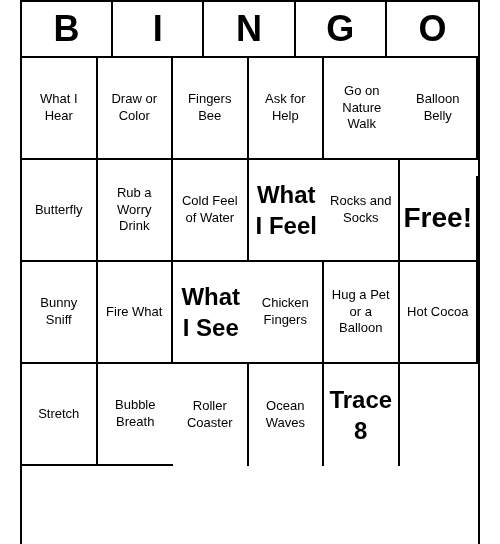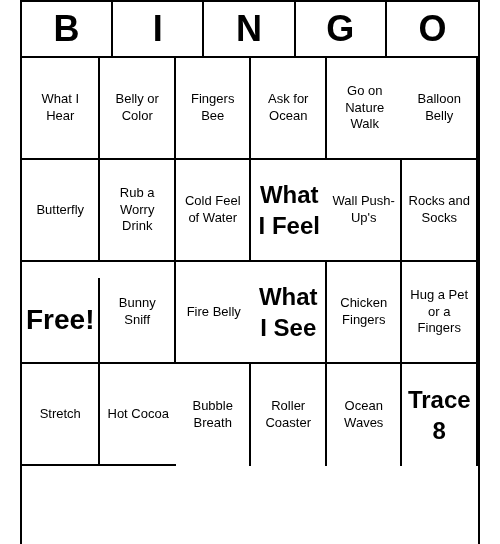--- a/index.html
+++ b/index.html
@@ -70,37 +70,36 @@
 <div class="bingo-card">
   <div class="bingo-header">
   <div class="bingo-header-cell">B</div>
       <div class="bingo-header-cell">I</div>
       <div class="bingo-header-cell">N</div>
       <div class="bingo-header-cell">G</div>
       <div class="bingo-header-cell">O</div>
     </div>
   <div class="bingo-grid">
   <div class="bingo-cell">What I Hear</div>
-      <div class="bingo-cell">Belly or Color</div>
+      <div class="bingo-cell">Draw or Color</div>
       <div class="bingo-cell">Fingers Bee</div>
-      <div class="bingo-cell">Ask for Ocean</div>
+      <div class="bingo-cell">Ask for Help</div>
       <div class="bingo-cell">Go on Nature Walk</div>
       <div class="bingo-cell">Balloon Belly</div>
       <div class="bingo-cell">Butterfly</div>
       <div class="bingo-cell">Rub a Worry Drink</div>
       <div class="bingo-cell">Cold Feel of Water</div>
       <div class="bingo-cell large-text">What I Feel</div>
-      <div class="bingo-cell">Wall Push-Up's</div>
       <div class="bingo-cell">Rocks and Socks</div>
       <div class="bingo-cell large-text free">Free!</div>
       <div class="bingo-cell">Bunny Sniff</div>
-      <div class="bingo-cell">Fire Belly</div>
+      <div class="bingo-cell">Fire What</div>
       <div class="bingo-cell large-text">What I See</div>
       <div class="bingo-cell">Chicken Fingers</div>
-      <div class="bingo-cell">Hug a Pet or a Fingers</div>
+      <div class="bingo-cell">Hug a Pet or a Balloon</div>
+      <div class="bingo-cell">Hot Cocoa</div>
       <div class="bingo-cell">Stretch</div>
-      <div class="bingo-cell">Hot Cocoa</div>
       <div class="bingo-cell">Bubble Breath</div>
       <div class="bingo-cell">Roller Coaster</div>
       <div class="bingo-cell">Ocean Waves</div>
       <div class="bingo-cell large-text">Trace 8</div>
     </div>
 </div>
 
 </body></html>

